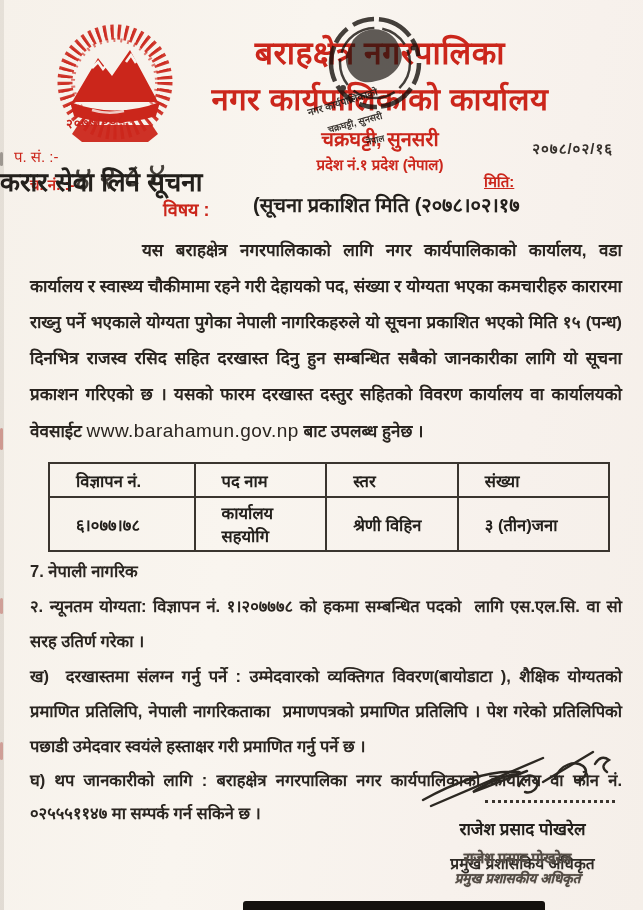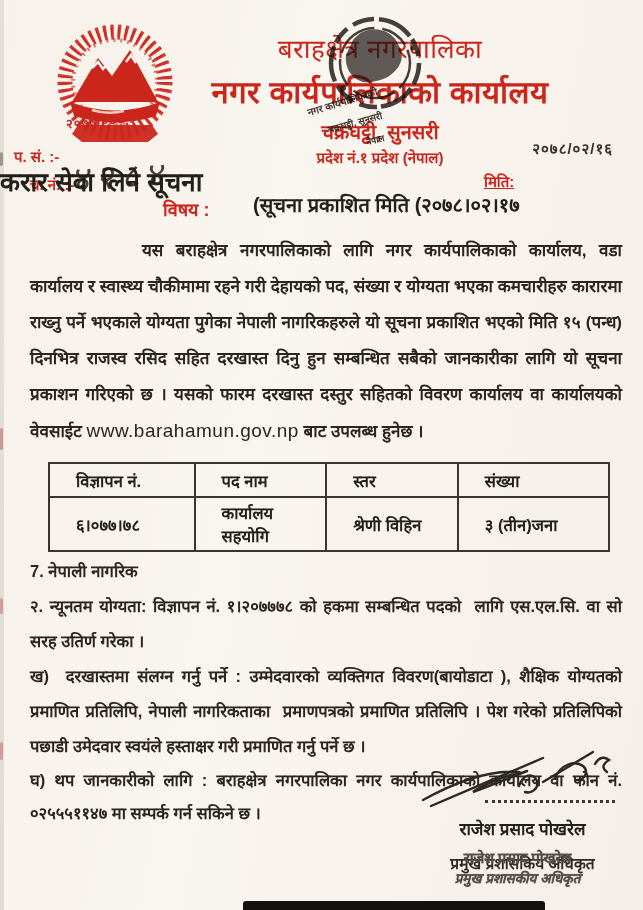--- a/index.html
+++ b/index.html
@@ -14,29 +14,29 @@
   }
   .scan-edge{position:absolute;left:0;top:0;width:4px;height:100%;
     background:linear-gradient(#d8d2c9,#cfc8bf);opacity:.55;}
   .scan-mark{position:absolute;width:3px;border-radius:2px;}
 
   
   .logo-wrap{position:absolute;left:40px;top:22px;width:150px;height:140px;}
   .logo-year{position:absolute;left:26px;top:90px;font-size:13px;font-weight:700;
     color:#c8251c;transform:rotate(-5deg);letter-spacing:1px;}
   .head-center{position:absolute;left:150px;top:30px;width:460px;text-align:center;color:#cb261b;}
-  .head-line1{font-size:26px;font-weight:400;letter-spacing:.5px;}
+  .head-line1{font-size:32px;font-weight:700;letter-spacing:.5px;}
   .head-line2{font-size:31px;font-weight:800;margin-top:4px;letter-spacing:.5px;}
   .head-line3{font-size:20px;font-weight:800;margin-top:6px;}
   .head-line4{font-size:15px;font-weight:700;margin-top:2px;}
   .stamp-wrap{position:absolute;left:295px;top:8px;width:170px;height:140px;pointer-events:none;}
   .top-date{position:absolute;right:30px;top:138px;font-size:15px;font-weight:700;color:#35302b;letter-spacing:1px;margin-left:26px;}
 
   
-  .ref-pa{position:absolute;left:14px;top:146px;color:#cb261b;font-size:15px;font-weight:700;}
+  .ref-pa{position:absolute;left:14px;top:146px;color:#cb261b;font-size:15px;font-weight:400;}
   .ref-cha{position:absolute;left:14px;top:174px;color:#cb261b;font-size:15px;font-weight:800;margin-left:16px;}
   .ref-cha-value{position:absolute;left:74px;top:152px;font-size:34px;color:#45403a;
     transform:rotate(-3deg) skewX(-6deg);letter-spacing:7px;font-weight:400;}
 
   .doc-title{position:absolute;left:0;width:643px;top:163px;text-align:left;
     font-size:26px;font-weight:800;color:#23201c;}
   .miti-label{position:absolute;left:484px;top:171px;color:#cb261b;font-size:15px;font-weight:800;text-decoration:underline;}
   .subject-label{position:absolute;left:163px;top:197px;color:#cb261b;font-size:18px;font-weight:800;}
   .subject-value{position:absolute;left:253px;top:191px;font-size:20px;font-weight:800;color:#23201c;}
 

